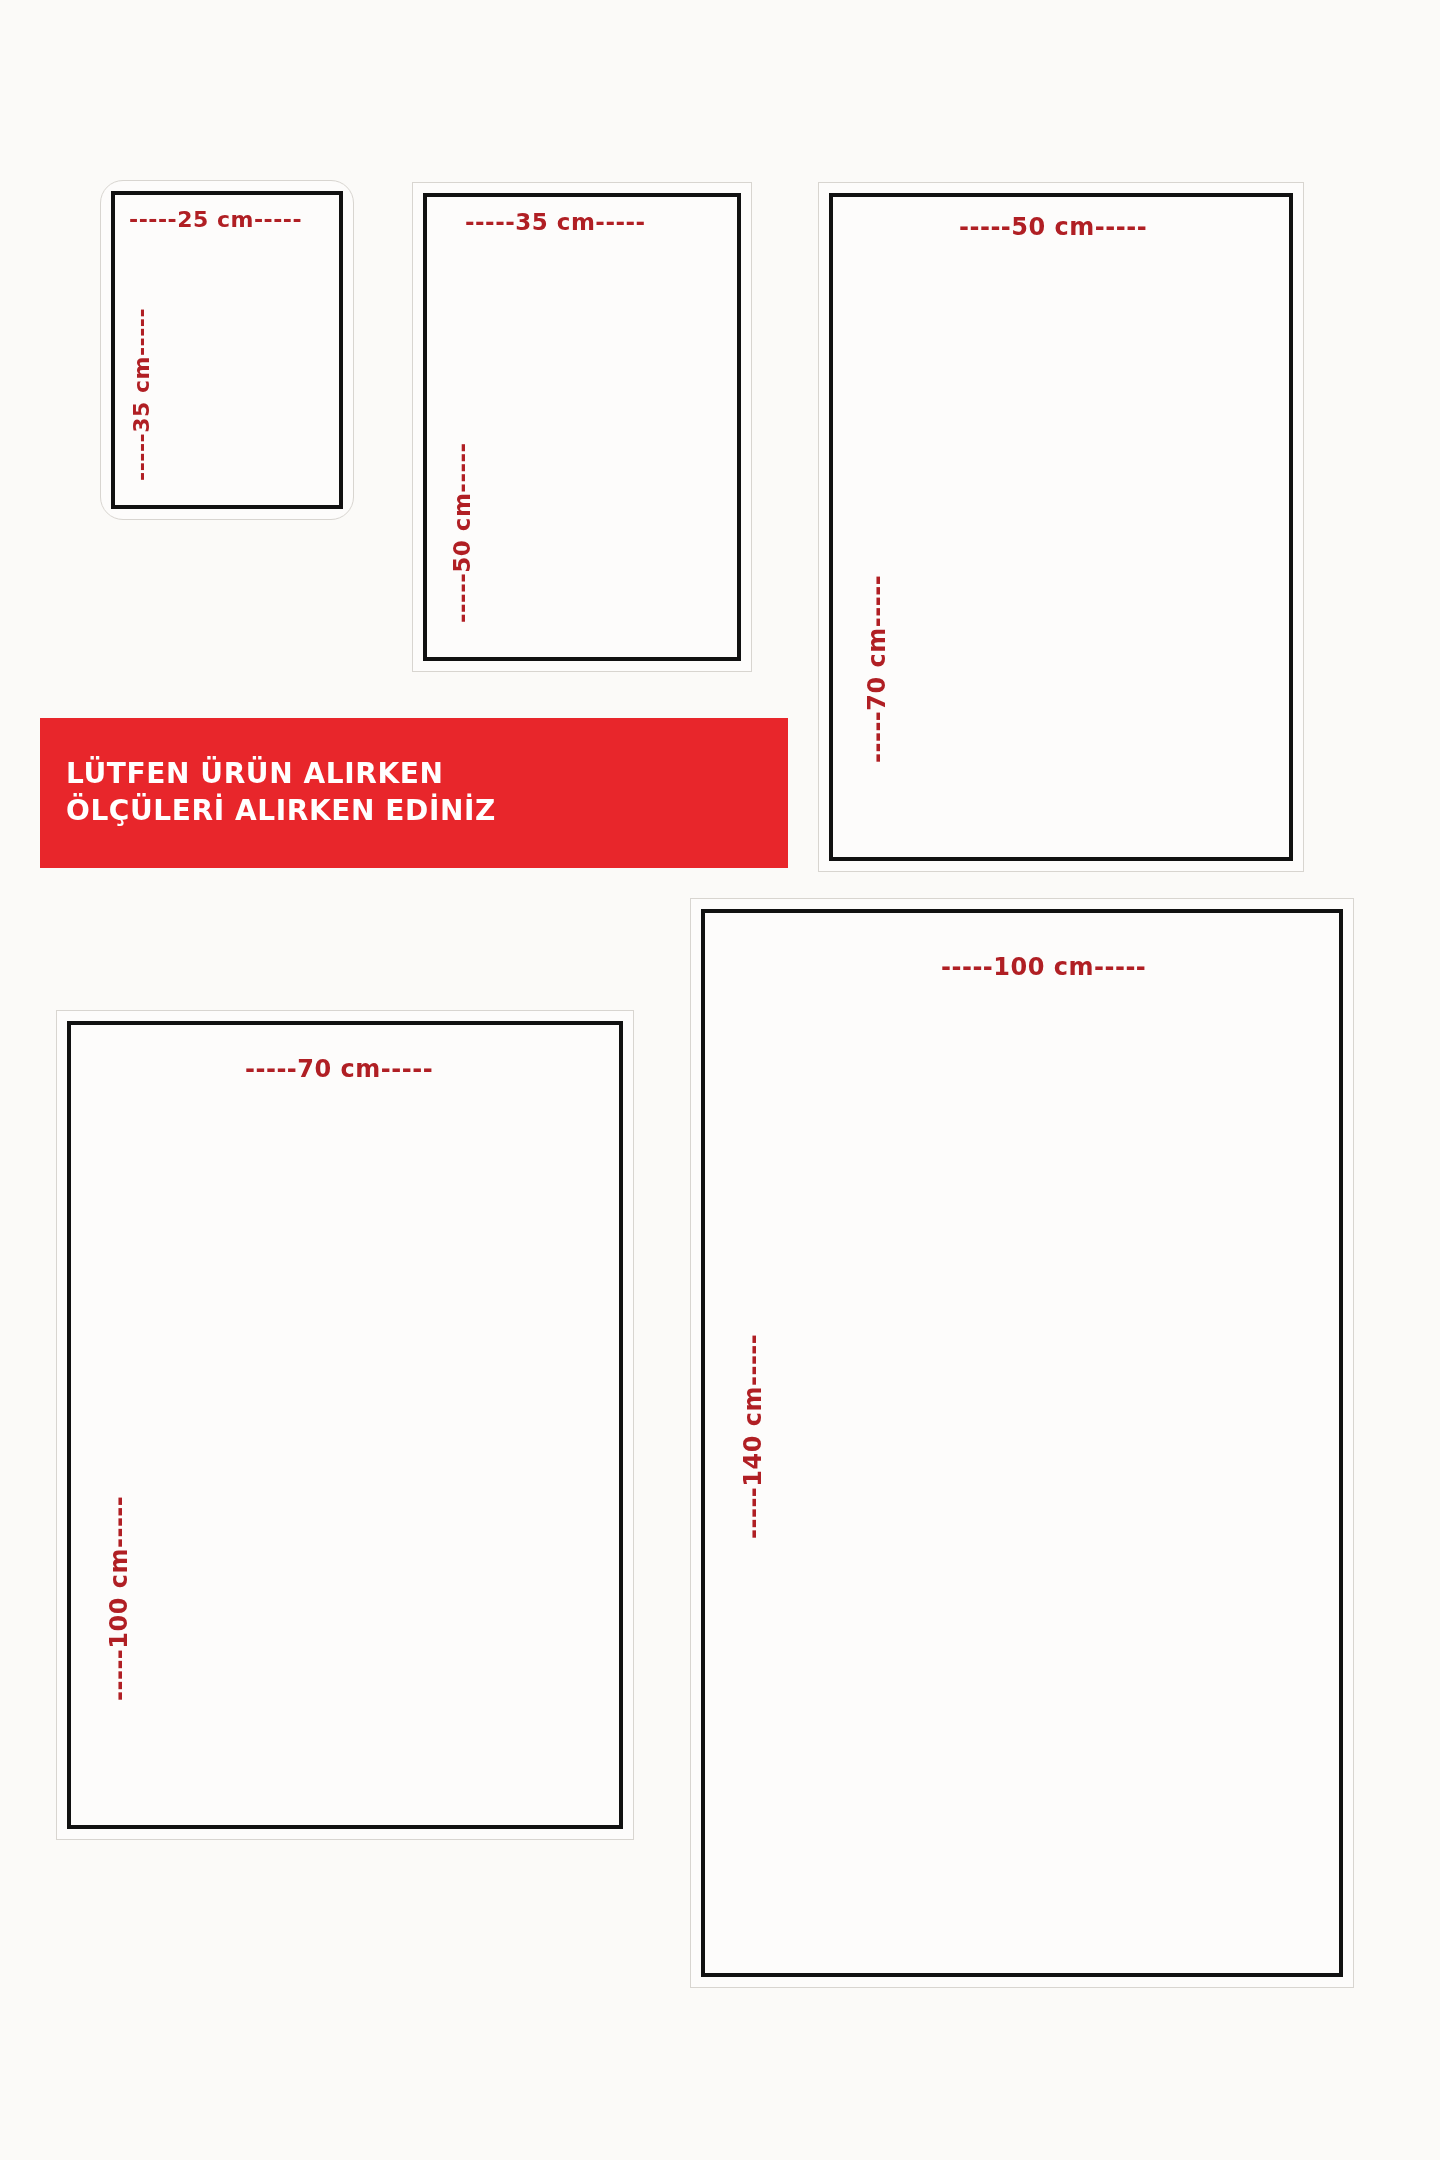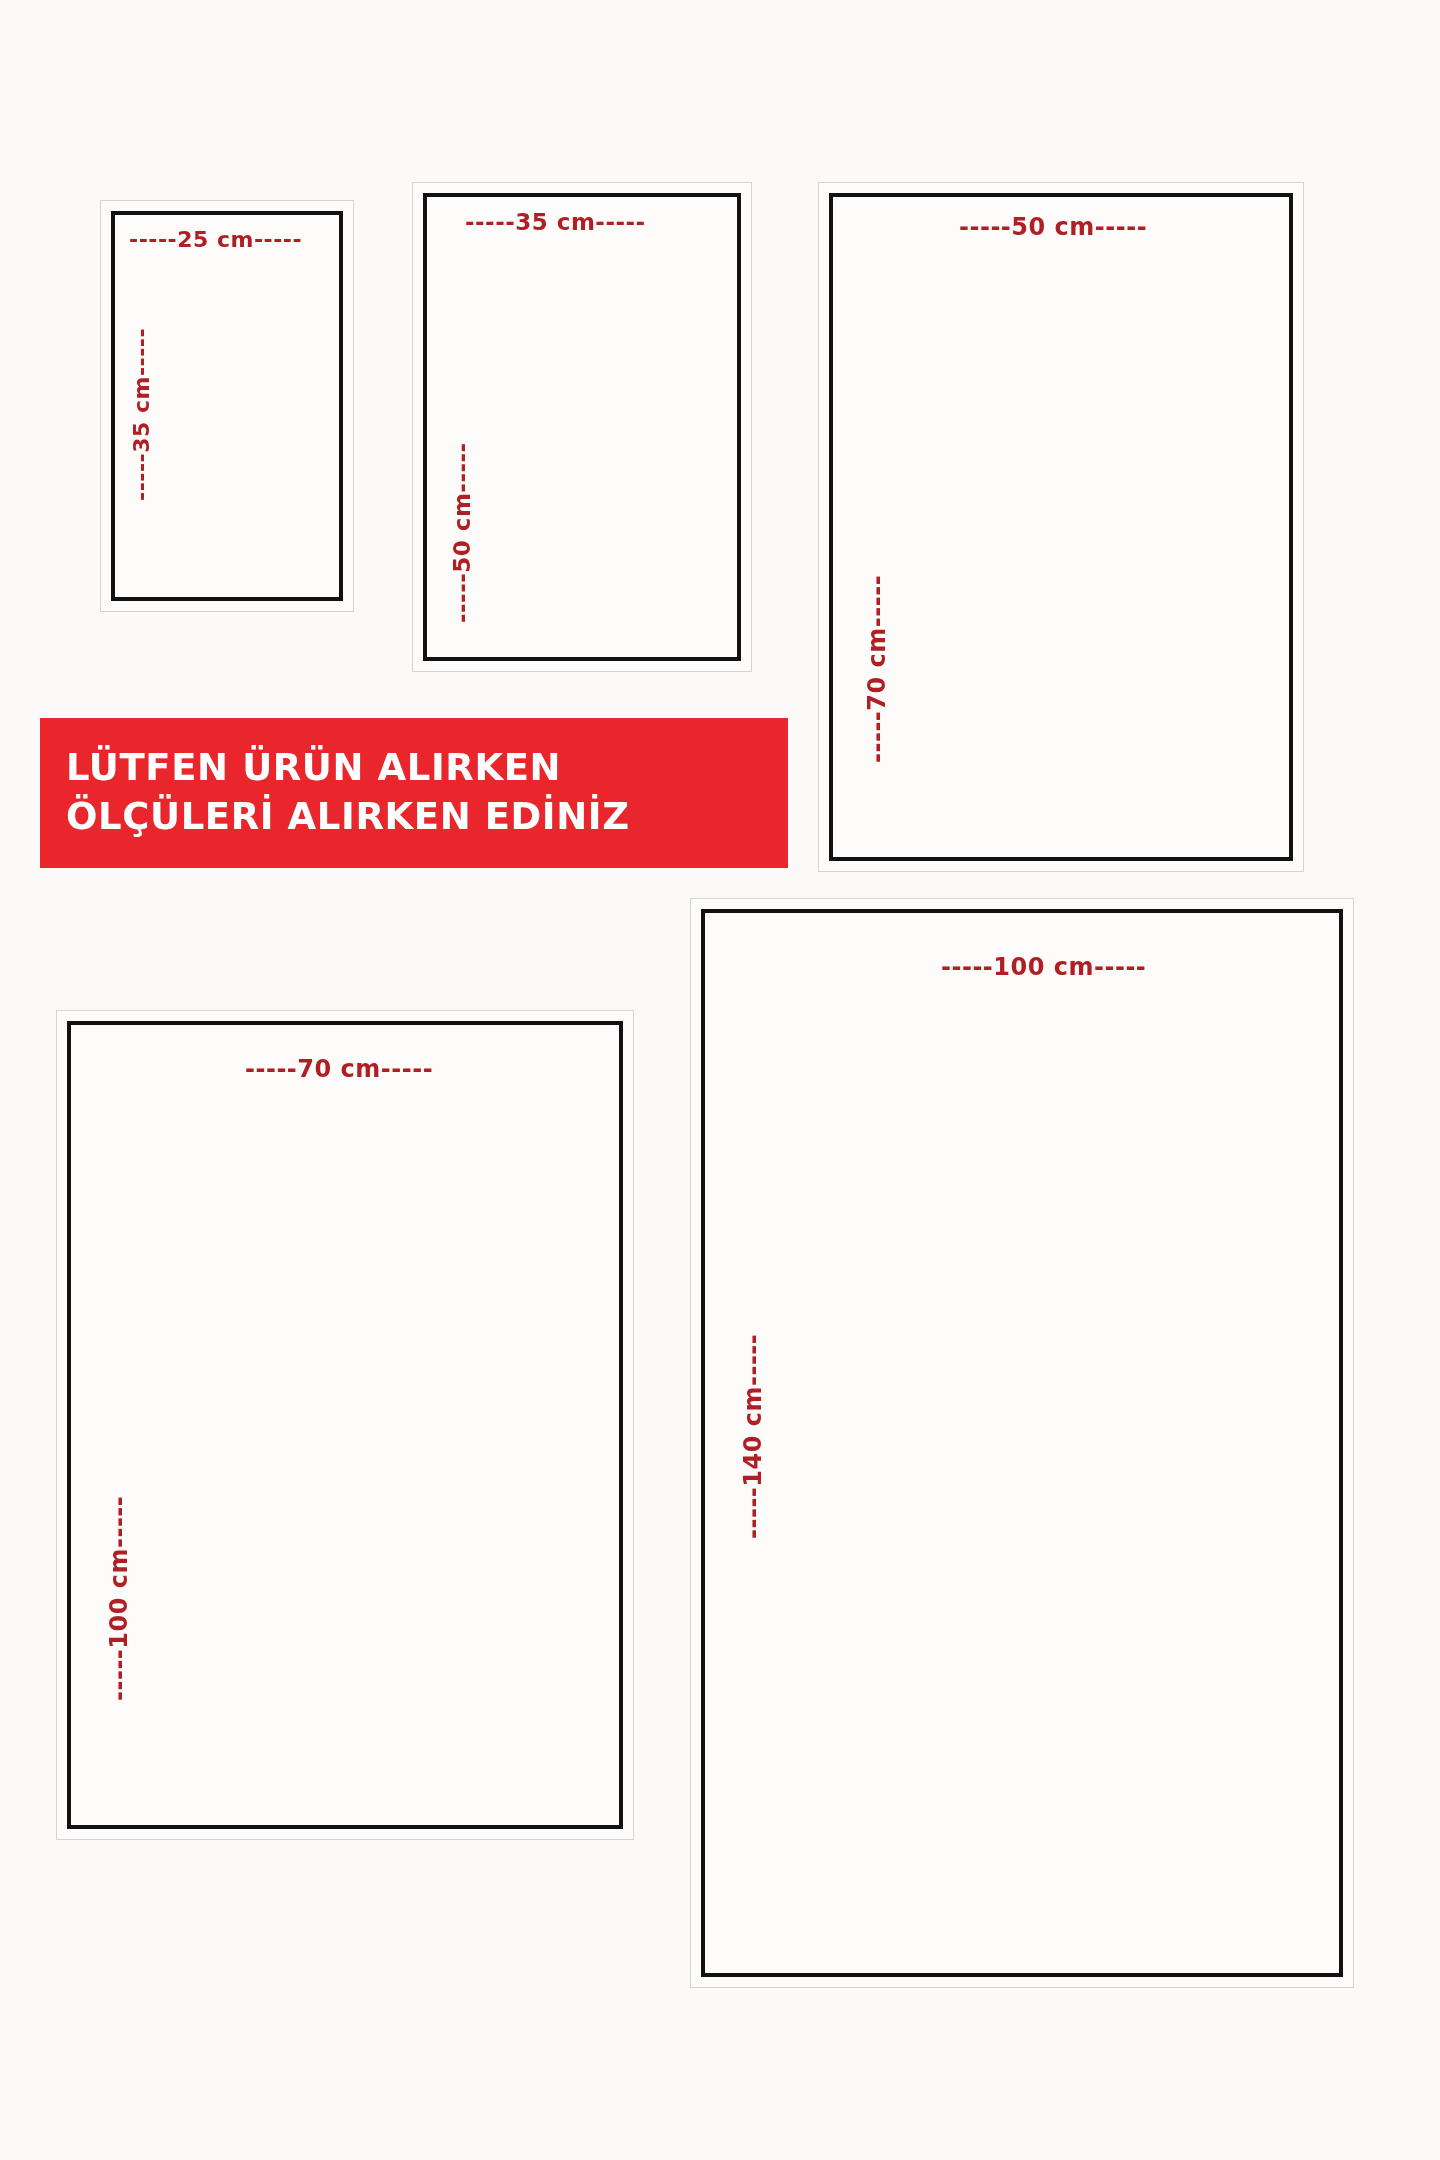--- a/index.html
+++ b/index.html
@@ -57,33 +57,33 @@
     position: absolute;
     background: #e8262b;
     color: #ffffff;
     display: flex;
     flex-direction: column;
     justify-content: center;
     padding: 14px 26px;
     box-sizing: border-box;
   }
   .notice .line {
-    font-size: 37px;
+    font-size: 28px;
     font-weight: 700;
     letter-spacing: 0.6px;
     line-height: 1.32;
     white-space: nowrap;
   }
 </style>
 </head>
 <body>
 
 <div id="stage">
 
-  <div class="frame" style="left:100px; top:200px; width:254px; height:412px;">
+  <div class="frame" style="left:100px; top:180px; width:254px; height:340px;border-radius:23px;">
     <div class="inner"></div>
     <div class="dim" style="left:28px; top:26px; font-size:22px;">-----25 cm-----</div>
     <div class="dim vertical" style="left:28px; top:300px; font-size:22px;">-----35 cm-----</div>
   </div>
 
   <div class="frame" style="left:412px; top:182px; width:340px; height:490px;">
     <div class="inner"></div>
     <div class="dim" style="left:52px; top:26px; font-size:23px;">-----35 cm-----</div>
     <div class="dim vertical" style="left:36px; top:440px; font-size:23px;">-----50 cm-----</div>
   </div>

